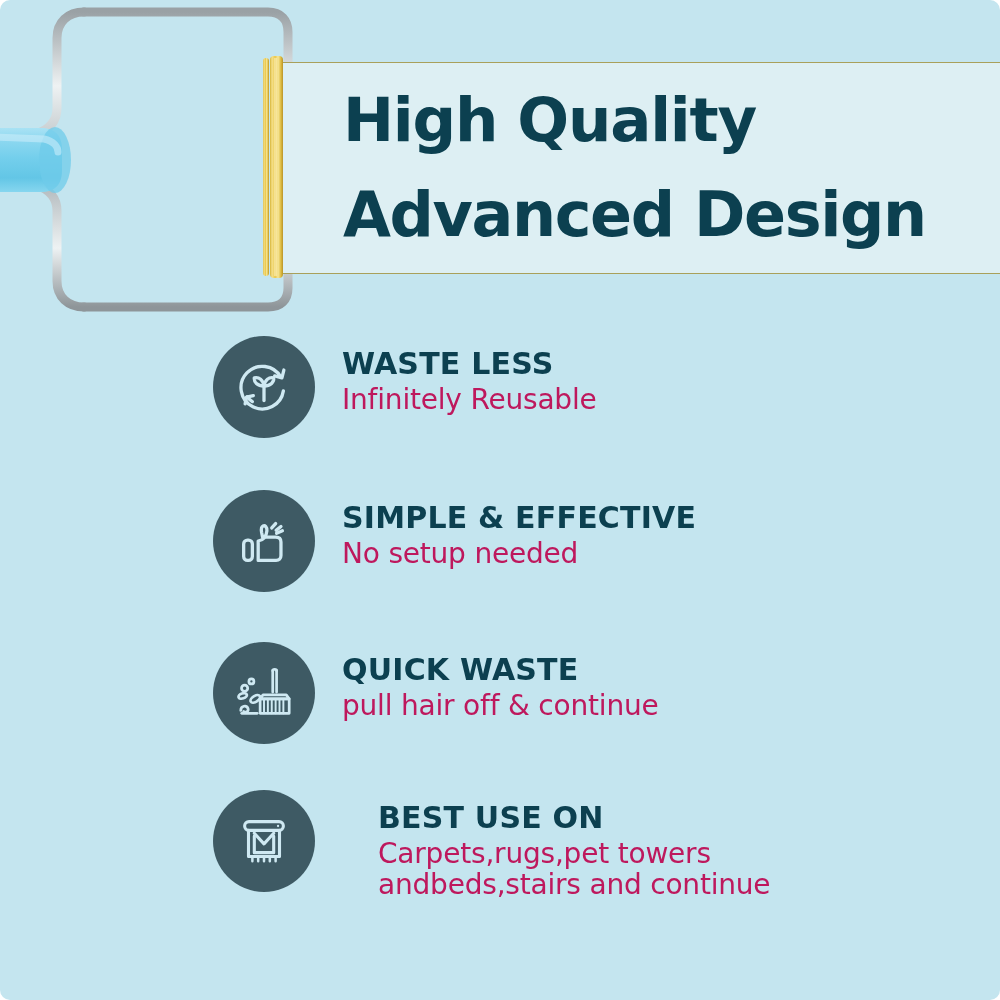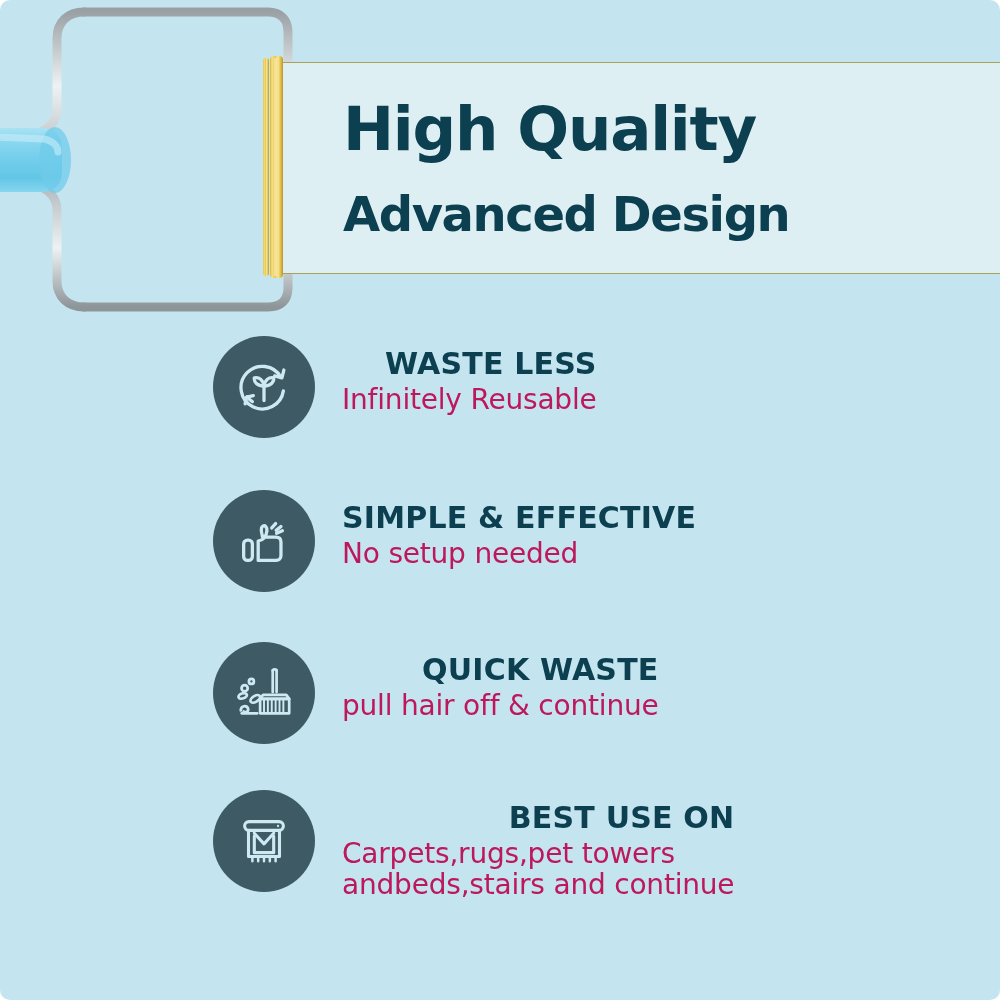--- a/index.html
+++ b/index.html
@@ -51,37 +51,37 @@
   .title-line {
     color: #0c4050;
     font-family: "DejaVu Sans", sans-serif;
     font-weight: bold;
     font-size: 61px;
     line-height: 1.28;
     letter-spacing: -1.2px;
     white-space: nowrap;
   }
   .title-line.line2 {
-    font-size: 48px;
+    font-size: 62px;
     letter-spacing: -1.4px;
   }
 
   
   #features {
     position: absolute;
     left: 213px;
     top: 336px;
     width: 760px;
   }
   .feature-row {
     display: flex;
     align-items: flex-start;
     margin-bottom: 52px;
   }
-  .feature-row:last-child { margin-bottom: 0; }
+  .feature-row:last-child { margin-bottom: 0; gap: 36px; }
 
   .feature-icon {
     flex: 0 0 auto;
     width: 102px;
     height: 102px;
     border-radius: 50%;
     background: #3e5a64;
     display: flex;
     align-items: center;
     justify-content: center;
@@ -98,21 +98,20 @@
     min-width: 0;
   }
   .feature-heading {
     color: #0c4050;
     font-family: "DejaVu Sans", sans-serif;
     font-weight: bold;
     font-size: 30px;
     line-height: 1.12;
     letter-spacing: 0.2px;
     white-space: nowrap;
-    text-align: right;
   }
   .feature-sub {
     color: #be185d;
     font-family: "DejaVu Sans", sans-serif;
     font-weight: normal;
     font-size: 28px;
     line-height: 1.18;
     letter-spacing: -0.2px;
     margin-top: 2px;
     white-space: nowrap;

